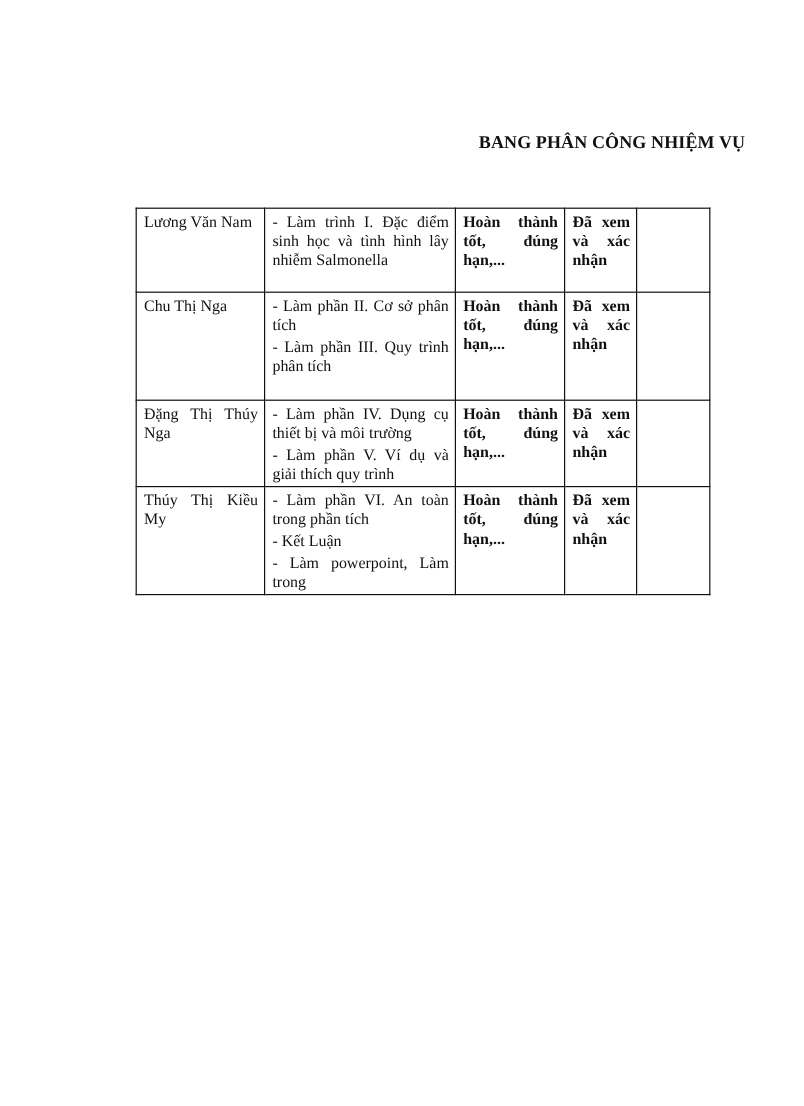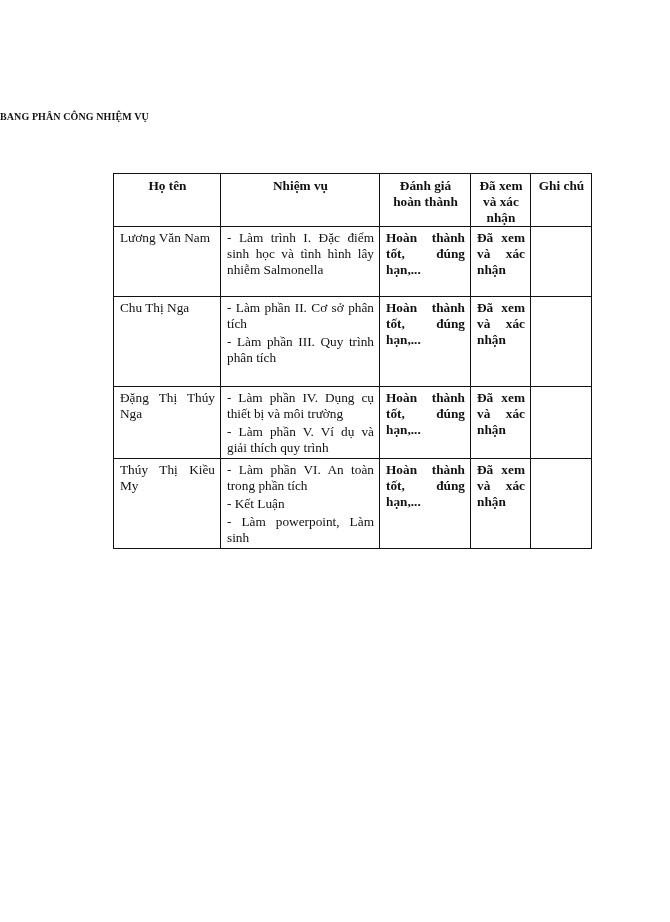--- a/index.html
+++ b/index.html
@@ -13,23 +13,23 @@
       position: relative;
       overflow: hidden;
       font-family: "Liberation Serif", "DejaVu Serif", serif;
       color: #111111;
     }
     .page-title {
       position: absolute;
       left: 0;
       width: 621px;
       top: 111px;
-      text-align: left;
+      text-align: right;
       font-weight: bold;
-      font-size: 10px;
+      font-size: 15px;
       letter-spacing: 0.1px;
     }
     table.assign {
       position: absolute;
       left: 113px;
       top: 173px;
       border-collapse: collapse;
       table-layout: fixed;
       width: 478px;
       font-size: 13.3px;
@@ -70,27 +70,20 @@
 
 <table class="assign">
   <colgroup>
     <col class="c1">
       <col class="c2">
       <col class="c3">
       <col class="c4">
       <col class="c5">
   </colgroup>
   <tbody>
-      <tr class="hdr">
-    <th>Họ tên</th>
-    <th>Nhiệm vụ</th>
-    <th>Đánh giá hoàn thành</th>
-    <th>Đã xem và xác nhận</th>
-    <th>Ghi chú</th>
-  </tr>
 
   <tr class="r1">
     <td class="name">Lương Văn Nam</td>
     <td>
       <span class="task-line">- Làm trình I. Đặc điểm sinh học và tình hình lây nhiễm Salmonella</span>
     </td>
     <td class="eval">
       <span class="l1">Hoàn thành</span>
       <span class="l2">tốt, đúng</span>
       <span class="l3">hạn,...</span>
@@ -139,21 +132,21 @@
       <span class="l3">nhận</span>
     </td>
     <td class="notes"></td>
   </tr>
 
   <tr class="r4">
     <td class="name">Thúy Thị Kiều My</td>
     <td>
       <span class="task-line">- Làm phần VI. An toàn trong phần tích</span>
       <span class="task-line">- Kết Luận</span>
-      <span class="task-line">- Làm powerpoint, Làm sinh</span>
+      <span class="task-line">- Làm powerpoint, Làm trong</span>
     </td>
     <td class="eval">
       <span class="l1">Hoàn thành</span>
       <span class="l2">tốt, đúng</span>
       <span class="l3">hạn,...</span>
     </td>
     <td class="confirm">
       <span class="l1">Đã xem</span>
       <span class="l2">và xác</span>
       <span class="l3">nhận</span>

